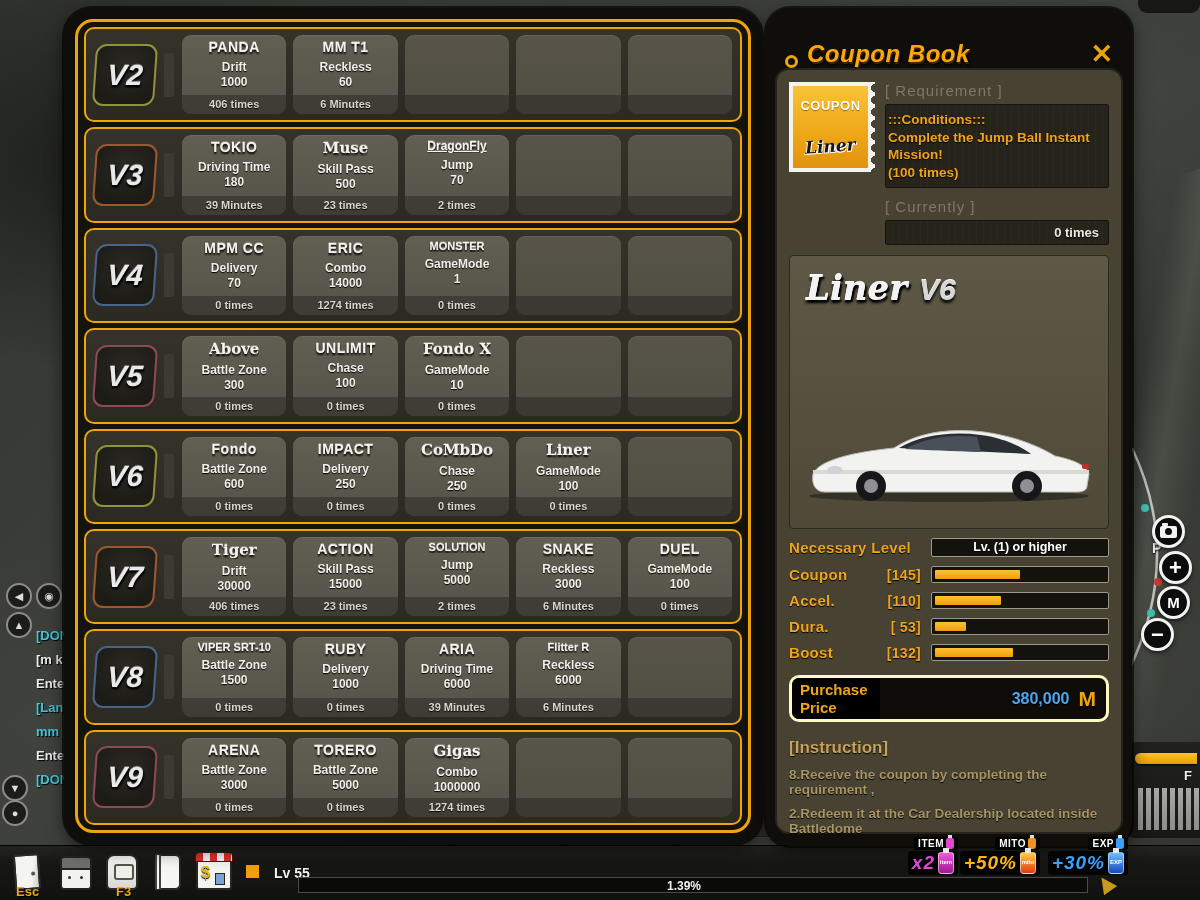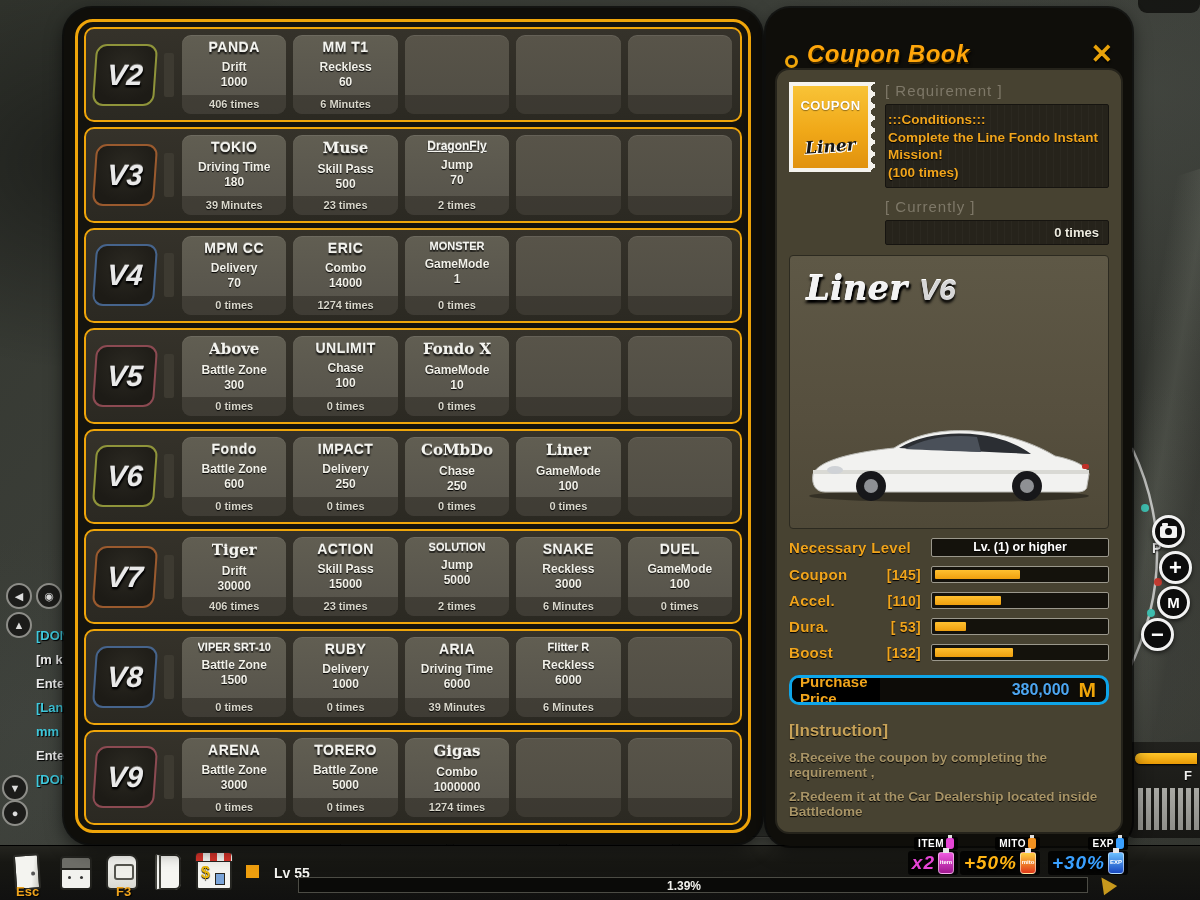--- a/index.html
+++ b/index.html
@@ -95,21 +95,21 @@
 
   .lvl-row, .stat-row { display:flex; align-items:center; margin-top:9px; }
   .stat-label-area { flex:none; width:142px; display:flex; align-items:baseline;
     color:#f0a41c; font-weight:900; font-size:15px; text-shadow:0 1px 1px #000; letter-spacing:.3px; }
   .stat-label-area .stat-val { margin-left:auto; margin-right:10px; font-size:14px; }
   .lvl-bar { flex:1; height:19px; background:#14120c; border:1px solid #9b988c; border-radius:2px;
     color:#fff; font-size:12.5px; font-weight:bold; text-align:center; line-height:17px; text-shadow:0 1px 1px #000; }
   .stat-track { flex:1; height:17px; background:#14120c; border:1px solid #9b988c; border-radius:2px; padding:3px; }
   .stat-fill { height:100%; background:linear-gradient(180deg,#ffc030,#ef9f0e); border-radius:1px; }
 
-  .purchase-box { margin-top:14px; height:30px; border:3px solid #0ea5e9; border-radius:10px;
+  .purchase-box { margin-top:14px; height:47px; border:3px solid #fef9c3; border-radius:10px;
     background:#0d0c08; display:flex; align-items:center; overflow:hidden; }
   .purchase-chip { height:100%; background:#000; padding:5px 12px 5px 8px; display:flex;
     flex-direction:column; justify-content:center; color:#f0a41c; font-weight:900; font-size:15px;
     line-height:1.15; text-shadow:0 1px 1px #000; }
   .purchase-amount { margin-left:auto; color:#4da6f0; font-weight:900; font-size:16px; text-shadow:0 1px 1px #000; }
   .purchase-cur { color:#efa50a; font-weight:900; font-size:21px; margin:0 10px 0 9px; text-shadow:0 2px 1px #000; }
 
   .instr-heading { margin-top:16px; color:#c7a258; font-weight:900; font-size:17px; text-shadow:0 1px 1px #000; }
   .instr-line { margin-top:9px; color:#a89466; font-size:13.5px; font-weight:bold; text-shadow:0 1px 1px #000; }
 
@@ -464,21 +464,21 @@
       <div class="stamp">
         <div class="stamp-inner">
           <span class="stamp-top">COUPON</span>
           <span class="stamp-name">Liner</span>
         </div>
       </div>
       <div class="req-col">
         <span class="dim-label">[ Requirement ]</span>
         <div class="cond-box pinbox">
           <div>:::Conditions:::</div>
-          <div>Complete the Line Fondo Instant</div>
+          <div>Complete the Jump Ball Instant</div>
           <div>Mission!</div>
           <div>(100 times)</div>
         </div>
         <span class="dim-label curr-label">[ Currently ]</span>
         <div class="curr-box pinbox">0 times</div>
       </div>
     </div>
 
     <div class="car-box">
       <div class="car-name">

